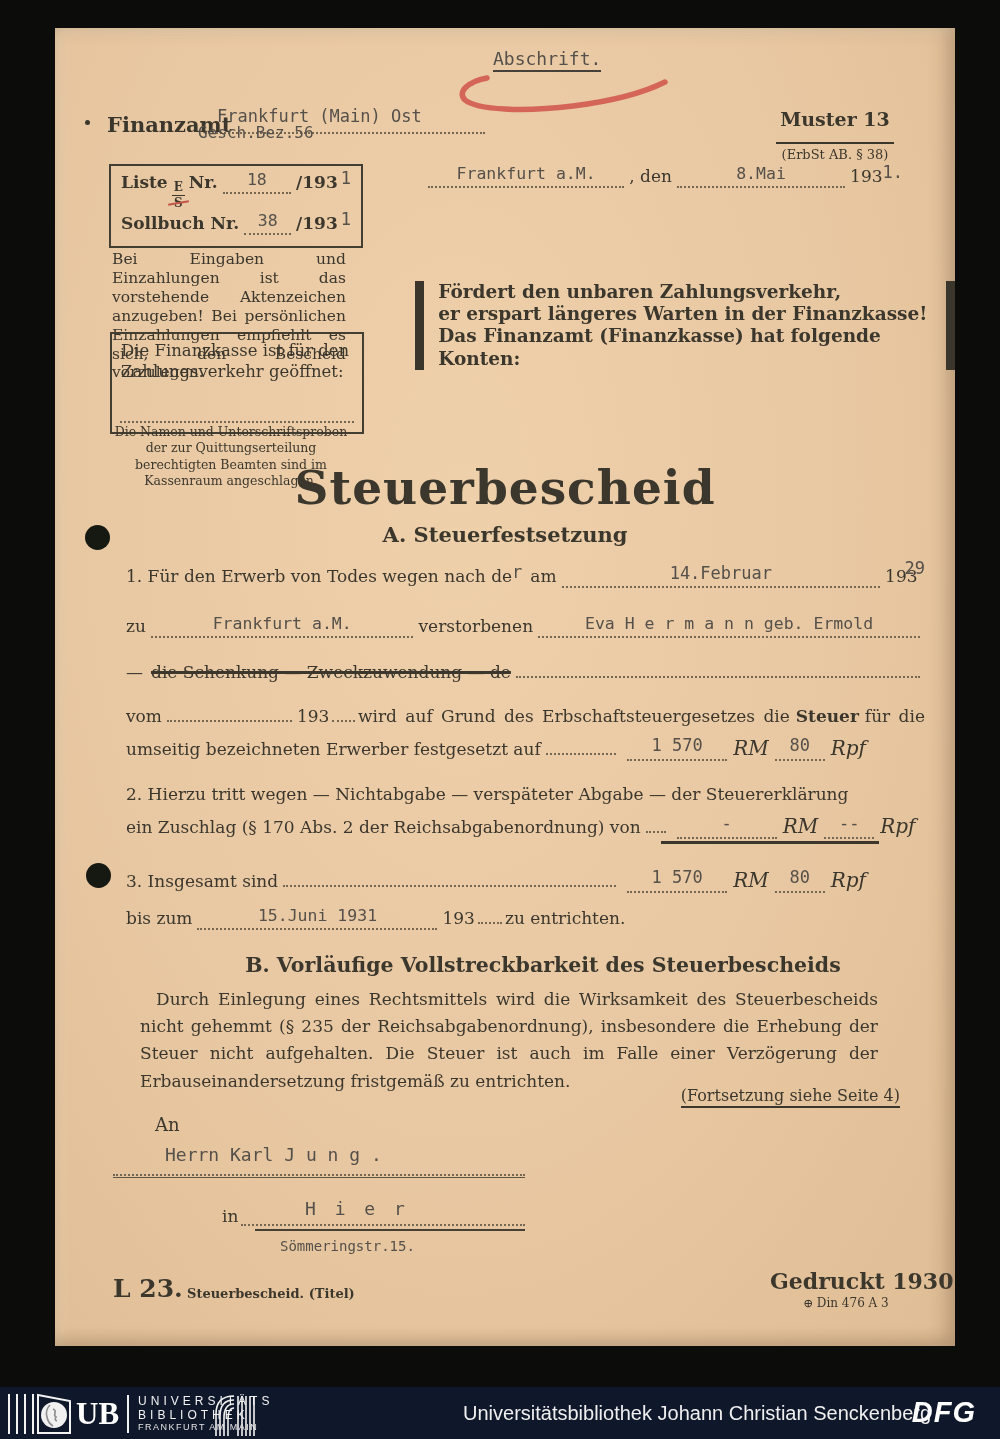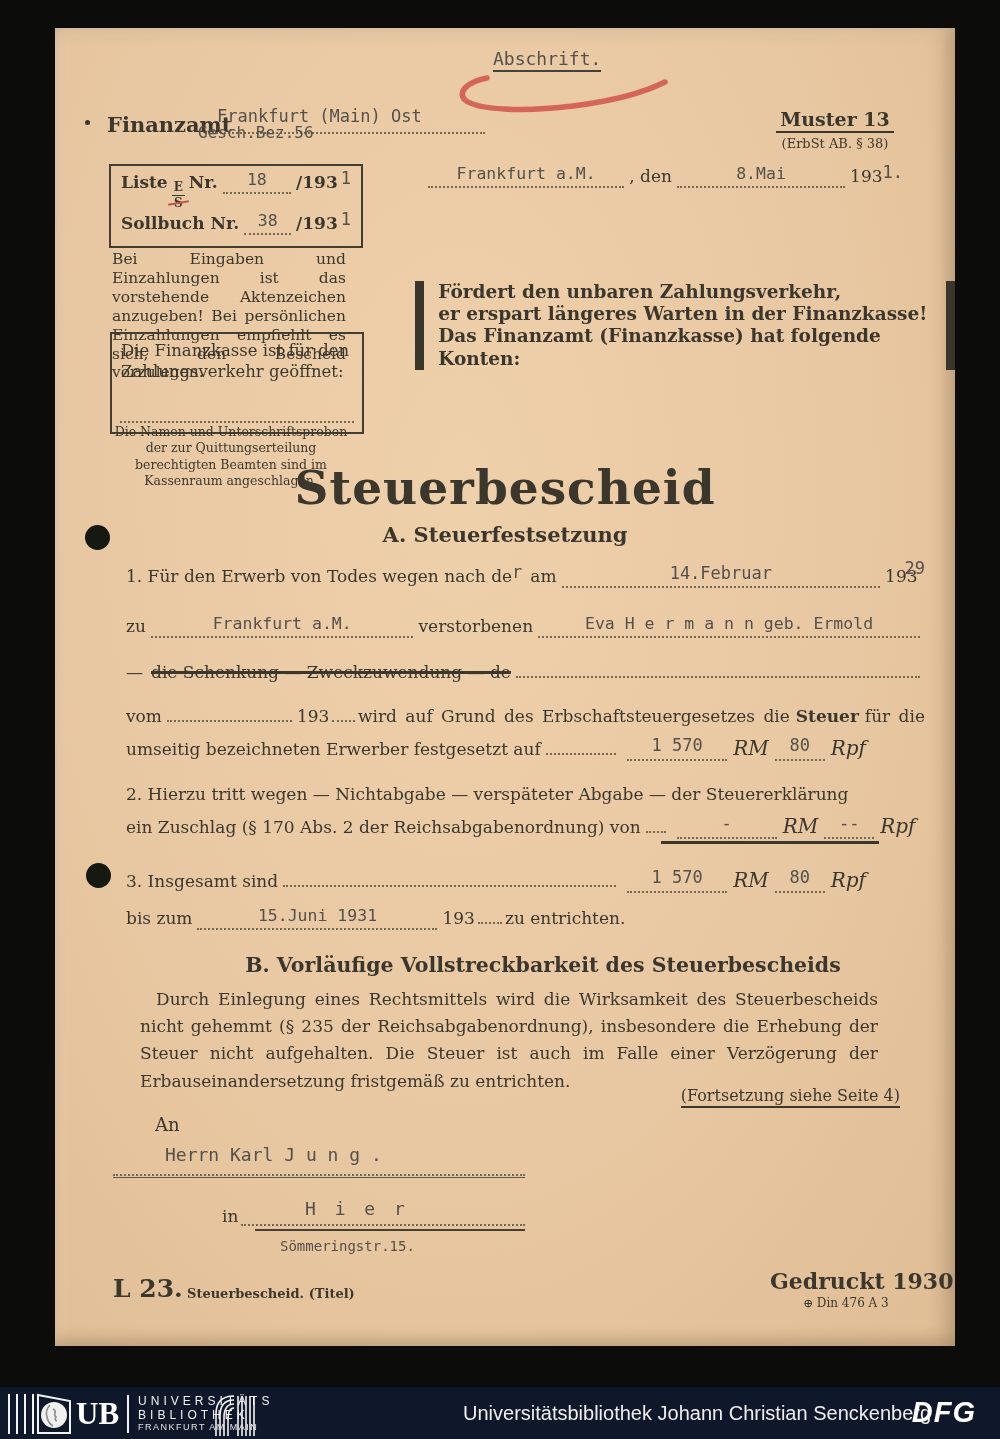--- a/index.html
+++ b/index.html
@@ -52,21 +52,21 @@
     <svg class="redmark" style="left:398px;top:44px;" width="220" height="46" viewBox="0 0 220 46">
       <path d="M 34,6 C 14,10 4,20 12,28 C 24,38 70,40 120,34 C 160,29 192,20 212,10" fill="none" stroke="#d0544a" stroke-width="5.5" stroke-linecap="round" opacity="0.85"></path>
     </svg>
 
     <div class="abs" style="left:30px;top:92px;width:5px;height:5px;border-radius:50%;background:#3c372d;"></div>
     <div class="abs serif bold" style="left:52px;top:84px;font-size:21px;">Finanzamt</div>
     <div class="abs" style="left:150px;top:104px;width:280px;border-bottom:2px dotted #746852;"></div>
     <div class="abs typed" style="left:162px;top:78px;font-size:17px;">Frankfurt (Main) Ost</div>
     <div class="abs typed" style="left:143px;top:95px;font-size:16px;">Gesch.Bez.56</div>
     <div class="abs" style="left:700px;top:80px;width:160px;text-align:center;">
-      <div class="serif bold" style="font-size:19px;border-bottom:2px solid #3c372d;display:inline-block;padding:0 4px 1px;">Muster 13</div>
+      <div class="serif bold" style="font-size:19px;border-bottom:2px solid #3c372d;display:inline-block;padding:0 4px 12px;">Muster 13</div>
       <div class="serif" style="font-size:13px;margin-top:3px;">(ErbSt AB. § 38)</div>
     </div>
 
     <div class="box" style="left:54px;top:136px;width:230px;height:70px;padding:6px 10px 4px;">
       <div style="display:flex;align-items:baseline;font-size:17px;">
         <span class="serif bold">Liste</span>
         <span class="frac">
           <span class="fe">E</span>
           <span class="fs">S</span>
         </span>

